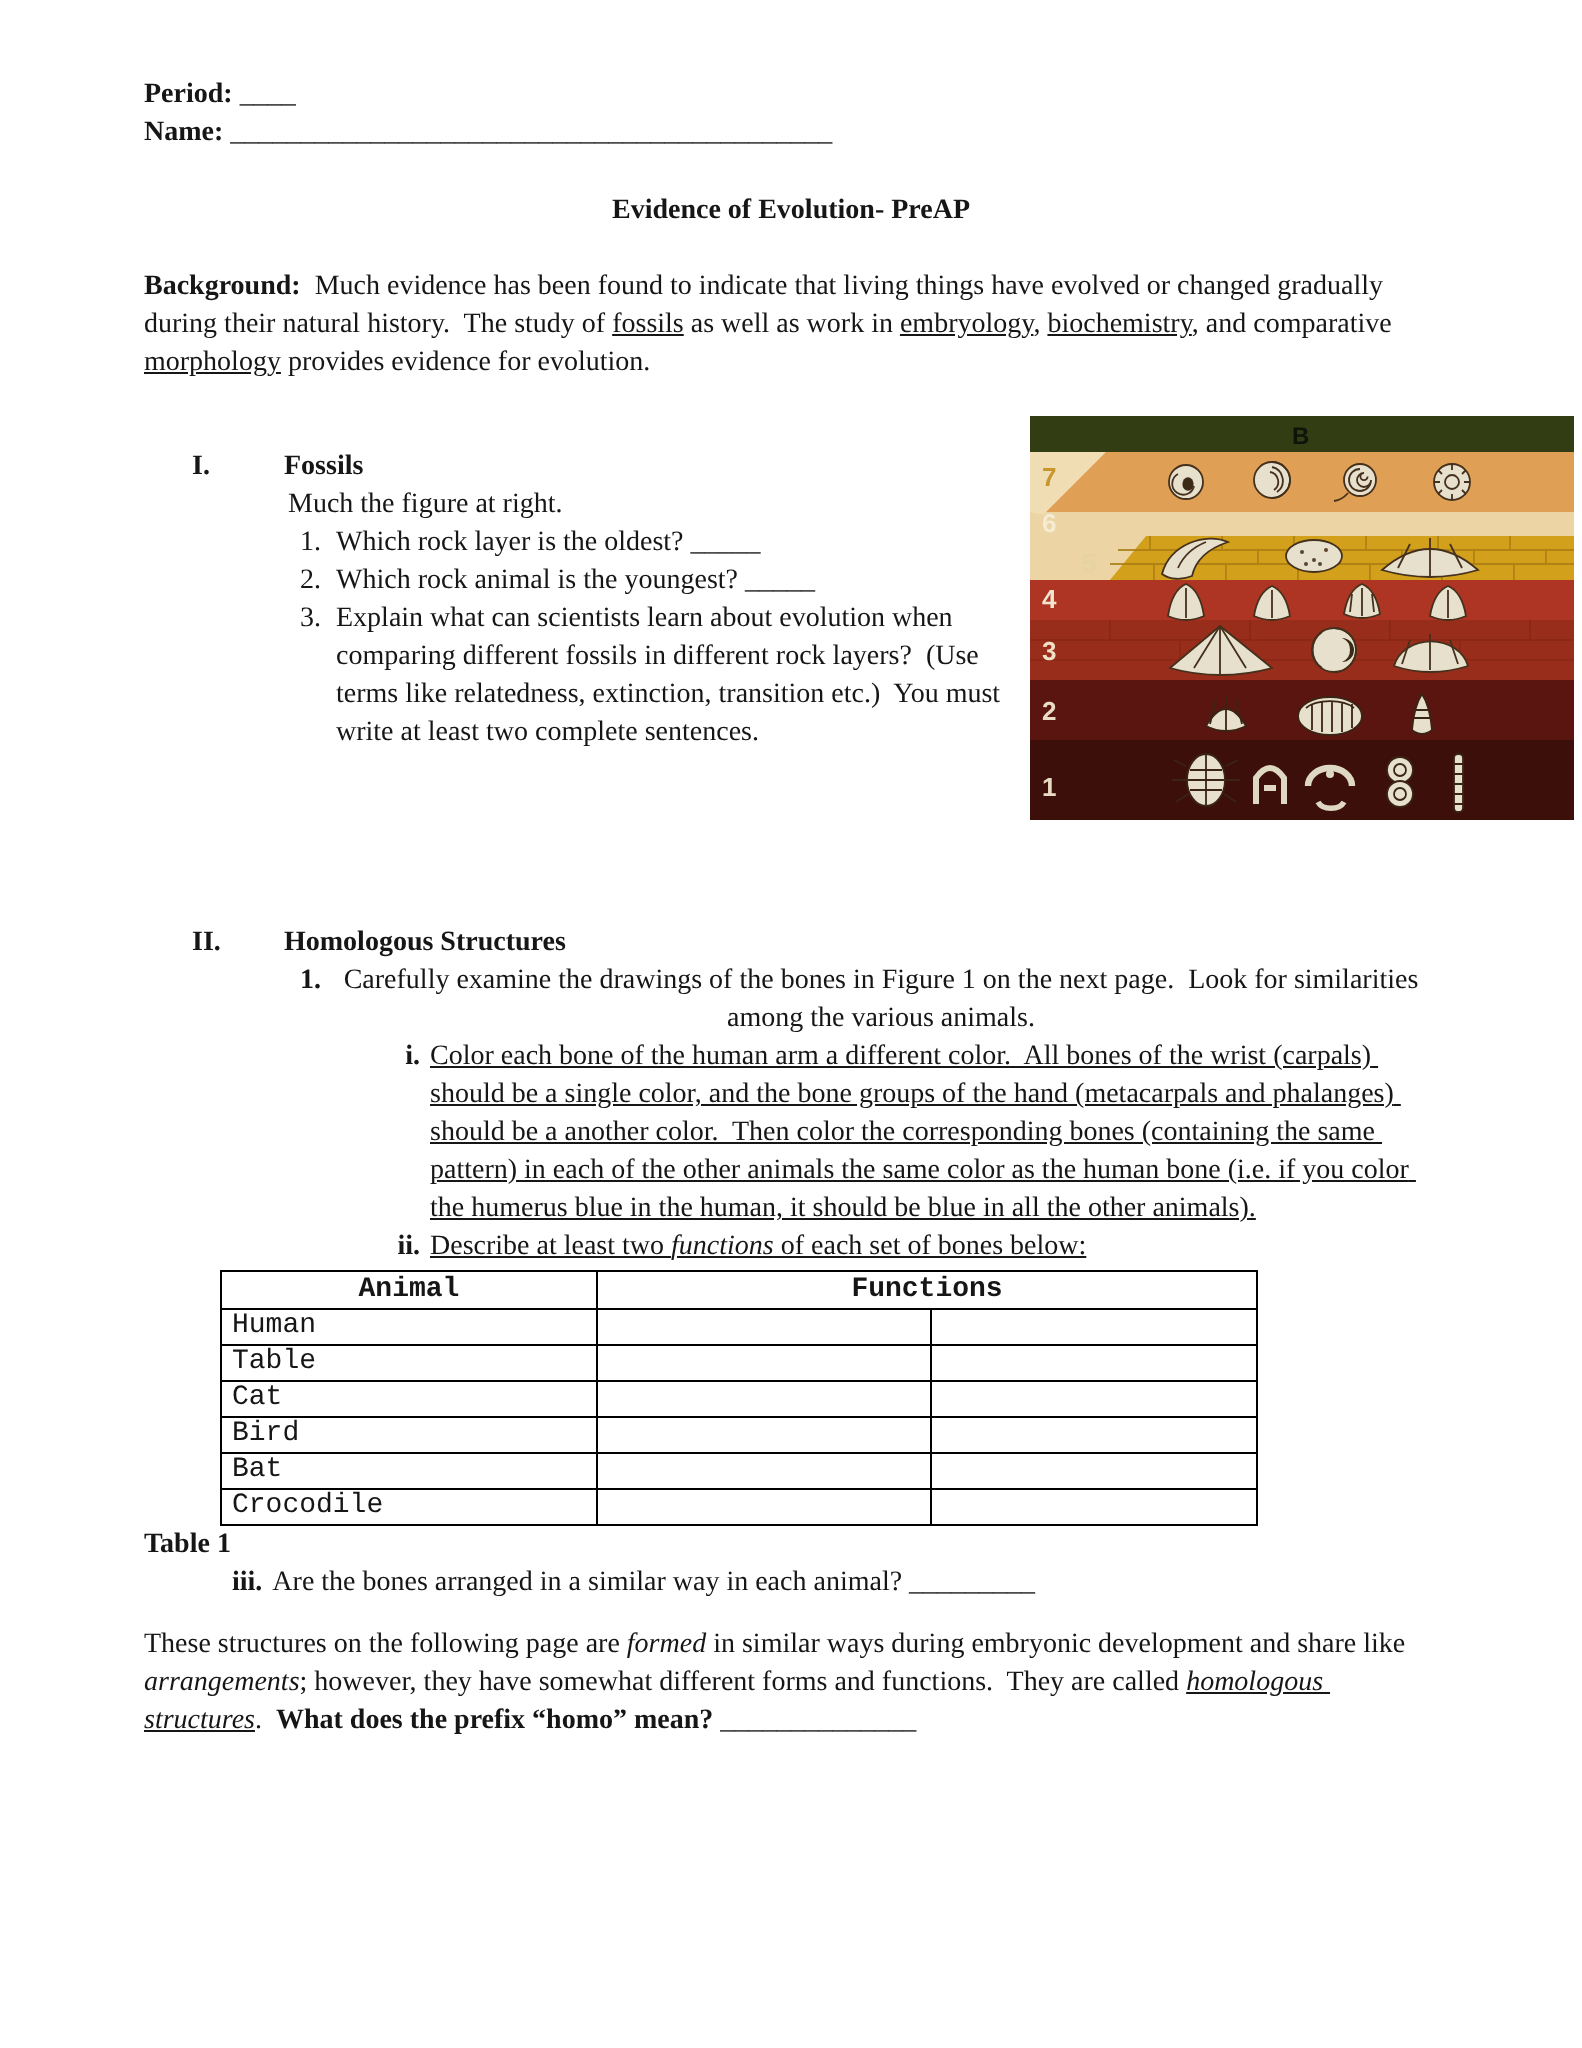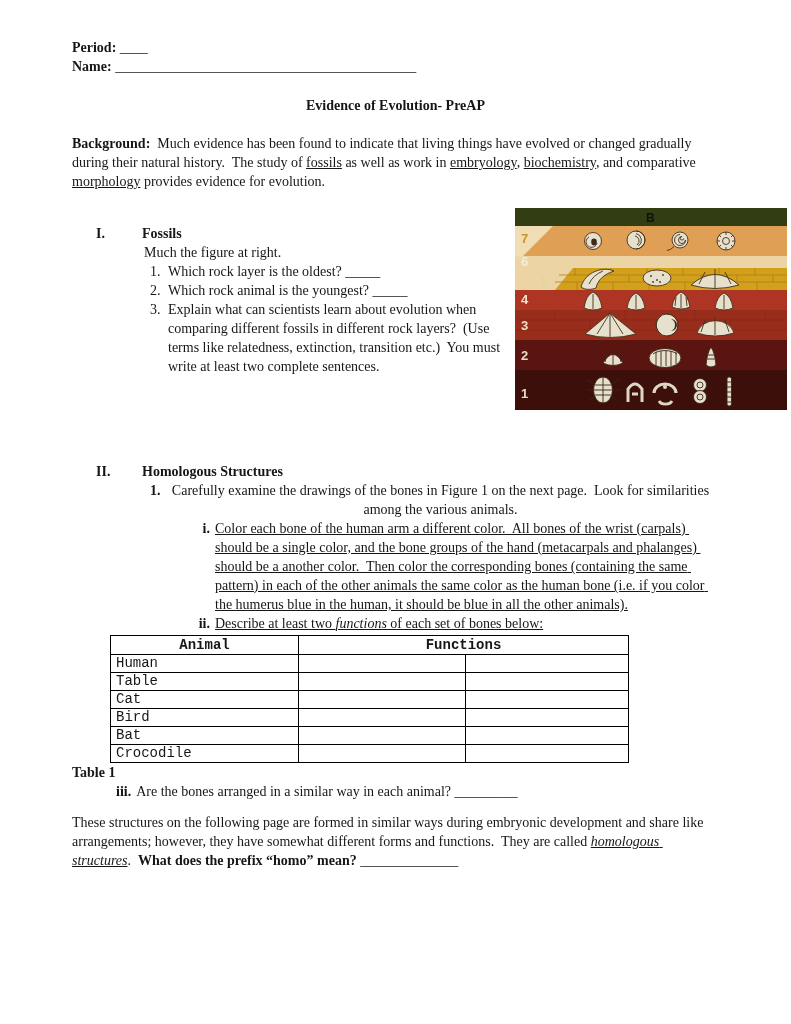--- a/index.html
+++ b/index.html
@@ -10,21 +10,21 @@
     margin: 0 auto;
     background: #ffffff;
     color: #161616;
     font-family: "Liberation Serif", "DejaVu Serif", serif;
     font-size: 14px; line-height: 19px;
     overflow: hidden;
   }
   .content { padding: 38px 72px 0 72px; }
   .b  { font-weight: bold; }
   .u  { text-decoration: underline; }
-  .it { }
+  .it { font-style: italic; }
   .iu { font-style: italic; text-decoration: underline; }
   .tx { white-space: pre-wrap; }
   .title { text-align: center; font-weight: bold; margin-top: 20px; }
   .spacer { height: 19px; }
   p { margin: 0; }
 
   .secrow { margin-left: 24px; display: flex; }
   .secrow .rn { width: 46px; flex: none; font-weight: bold; }
   .secrow .rh { font-weight: bold; }
   .intro { margin-left: 72px; }

